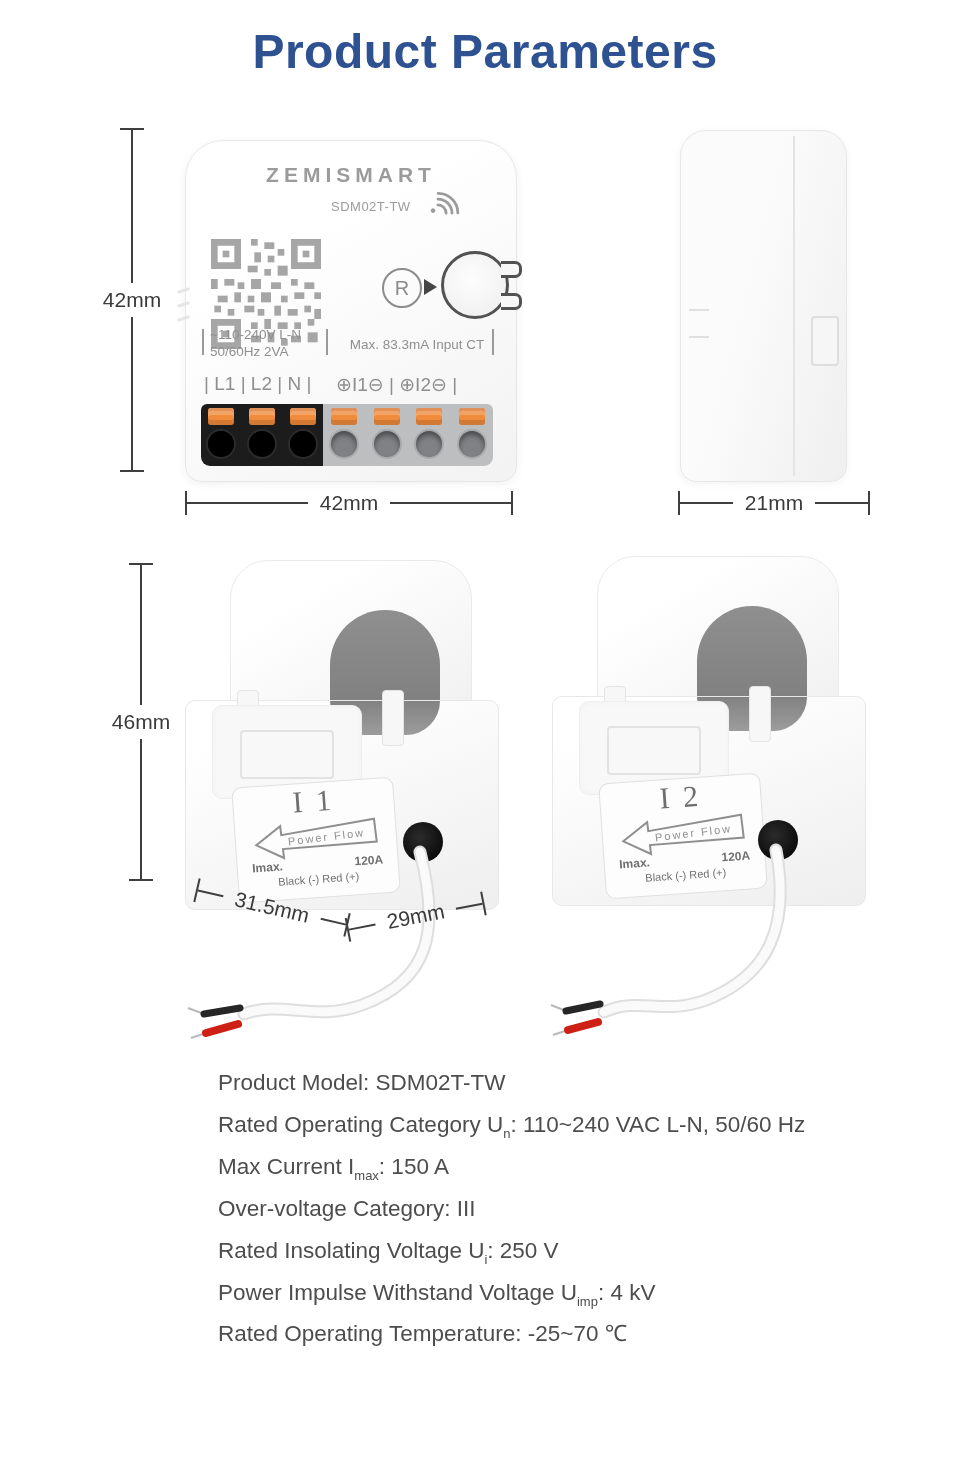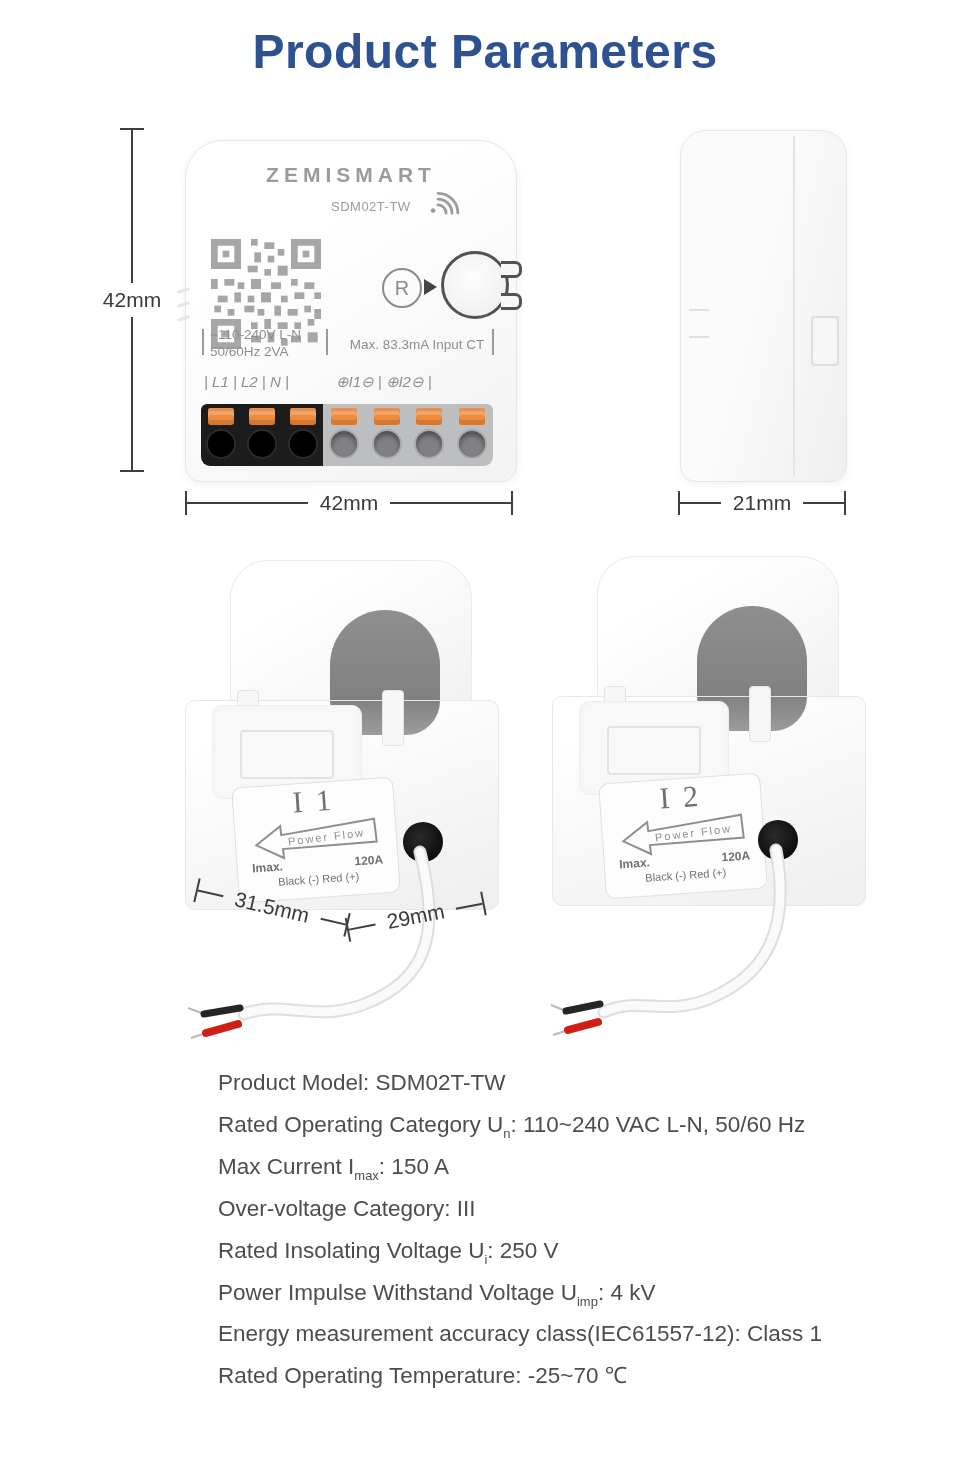--- a/index.html
+++ b/index.html
@@ -37,21 +37,21 @@
          border-left:13px solid #454545;border-top:8px solid transparent;border-bottom:8px solid transparent;}
   .btn{position:absolute;left:255px;top:110px;width:62px;height:62px;border:3px solid #525252;
        border-radius:50%;background:radial-gradient(circle at 45% 40%,#fdfdfd,#ededed);}
   .btn-slot{position:absolute;width:18px;height:11px;border:3px solid #525252;border-left:none;
             background:#f7f7f7;border-radius:0 7px 7px 0;left:315px;}
   .fin{position:absolute;left:-9px;width:13px;height:3px;background:#e6e6e6;border-radius:2px;transform:rotate(-18deg);}
   .pipe{position:absolute;top:188px;width:2px;height:26px;background:#9a9a9a;}
   .rating-left{position:absolute;left:24px;top:185px;font-size:13.5px;line-height:17px;color:#8f8f8f;}
   .rating-right{position:absolute;left:158px;top:196px;width:146px;text-align:center;
                 font-size:13.5px;color:#8f8f8f;}
-  .tlabels{position:absolute;top:232px;font-size:15px;color:#8f8f8f;white-space:nowrap;font-style:italic;}
+  .tlabels{position:absolute;top:232px;font-size:19px;color:#8f8f8f;white-space:nowrap;}
   .term-block{position:absolute;left:15px;top:263px;height:62px;display:flex;}
   .tb-black{width:122px;background:#1c1c1c;border-radius:6px 0 0 9px;display:flex;}
   .tb-gray{width:170px;background:#bdbec0;border-radius:0 6px 9px 0;display:flex;}
   .cell{flex:1;display:flex;flex-direction:column;align-items:center;padding-top:4px;}
   .lever{width:26px;height:17px;background:#ef8b3b;border-radius:3px;
          box-shadow:inset 0 -5px 0 rgba(0,0,0,.12),inset 0 7px 0 rgba(255,255,255,.22),inset 0 3px 0 #d9732a;}
   .hole{width:26px;height:26px;border-radius:50%;margin-top:6px;}
   .tb-black .hole{background:#000;box-shadow:0 0 0 2px #2c2c2c,inset 0 4px 5px #000;}
   .tb-gray .hole{background:#808184;box-shadow:0 0 0 2px #a8a9ab,inset 0 4px 5px rgba(0,0,0,.4);}
 
@@ -240,21 +240,21 @@
     <div class="seg"></div>
       <div class="cap"></div>
   </div>
   <div class="hdim" style="left:185px;top:491px;width:328px">
     <div class="cap"></div>
       <div class="seg"></div>
     <div class="lbl">42mm</div>
     <div class="seg"></div>
       <div class="cap"></div>
   </div>
-  <div class="hdim" style="left:678px;top:491px;width:168px">
+  <div class="hdim" style="left:678px;top:491px;width:192px">
     <div class="cap"></div>
       <div class="seg"></div>
     <div class="lbl">21mm</div>
     <div class="seg"></div>
       <div class="cap"></div>
   </div>
 
   <div class="ct" style="left:185px;top:560px">
     <div class="clamp"></div>
     <div class="arch"></div>
@@ -313,20 +313,27 @@
     <path d="M238,1024 L206,1033" stroke="#cf2015" stroke-width="8" stroke-linecap="round"></path>
 
     <path d="M776,850 C790,925 770,975 706,1000 C662,1016 640,996 604,1012" fill="none" stroke="#dedede" stroke-width="13" stroke-linecap="round"></path>
     <path d="M776,850 C790,925 770,975 706,1000 C662,1016 640,996 604,1012" fill="none" stroke="#fafafa" stroke-width="9" stroke-linecap="round"></path>
     <path d="M566,1011 L551,1005" stroke="#b9b9b9" stroke-width="2"></path>
     <path d="M600,1004 L566,1011" stroke="#262626" stroke-width="7" stroke-linecap="round"></path>
     <path d="M568,1030 L553,1035" stroke="#b9b9b9" stroke-width="2"></path>
     <path d="M598,1022 L568,1030" stroke="#cf2015" stroke-width="8" stroke-linecap="round"></path>
   </svg>
 
+  <div class="vdim" style="left:108px;top:563px;height:318px;width:66px">
+    <div class="cap"></div>
+      <div class="seg"></div>
+    <div class="lbl">46mm</div>
+    <div class="seg"></div>
+      <div class="cap"></div>
+  </div>
   <div class="hdim" style="left:196px;top:878px;width:156px;transform:rotate(13deg);transform-origin:left center">
     <div class="cap"></div>
       <div class="seg"></div>
     <div class="lbl">31.5mm</div>
     <div class="seg"></div>
       <div class="cap"></div>
   </div>
   <div class="hdim" style="left:347px;top:918px;width:140px;transform:rotate(-11deg);transform-origin:left center">
     <div class="cap"></div>
       <div class="seg"></div>
@@ -335,18 +342,17 @@
       <div class="cap"></div>
   </div>
 
   <div class="specs">
     <div><span>Product Model: SDM02T-TW</span><sub></sub><span></span></div>
     <div><span>Rated Operating Category U</span><sub>n</sub><span>: 110~240 VAC L-N, 50/60 Hz</span></div>
     <div><span>Max Current I</span><sub>max</sub><span>: 150 A</span></div>
     <div><span>Over-voltage Category: III</span><sub></sub><span></span></div>
     <div><span>Rated Insolating Voltage U</span><sub>i</sub><span>: 250 V</span></div>
     <div><span>Power Impulse Withstand Voltage U</span><sub>imp</sub><span>: 4 kV</span></div>
-    <div><span>Energy measurement accuracy class(IEC61557-12): Class 1</span><sub></sub><span></span></div>
     <div><span>Rated Operating Temperature: -25~70 ℃</span><sub></sub><span></span></div>
 
   </div>
 
 </div>
 
 </body></html>

